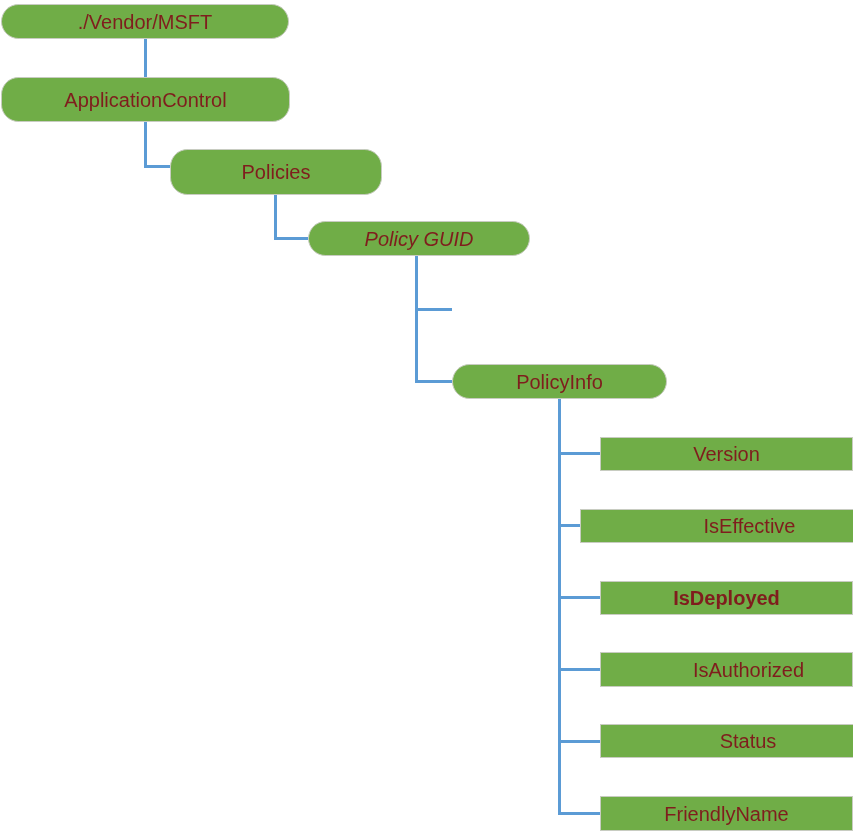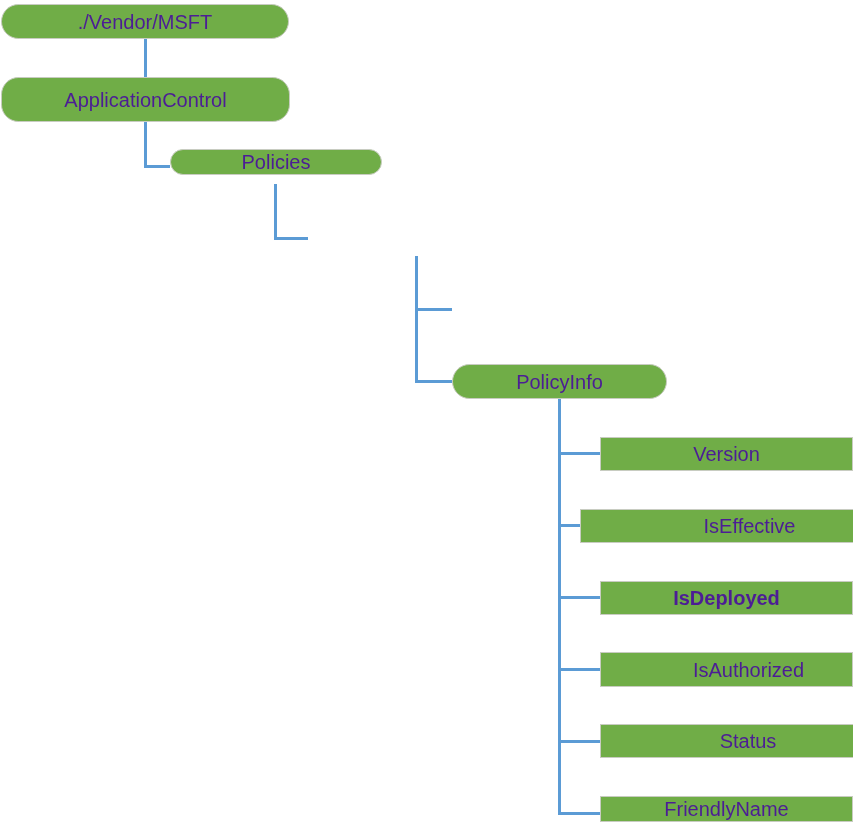--- a/index.html
+++ b/index.html
@@ -13,21 +13,21 @@
     height: 839px;
     background: #ffffff;
     overflow: hidden;
     font-family: "Liberation Sans", "DejaVu Sans", sans-serif;
   }
   .node {
     position: absolute;
     box-sizing: border-box;
     background: #70AD47;
     border: 1.5px solid #c8ccc1;
-    color: #4c1d95;
+    color: #7f1d1d;
     font-size: 20px;
     line-height: 1;
     display: flex;
     align-items: center;
     justify-content: center;
     white-space: nowrap;
   }
   .pill { border-radius: 17.5px; }
   .rect { border-radius: 0; text-align: center; }
   .italic { font-style: italic; }
@@ -60,31 +60,32 @@
   <div class="conn h" style="left:558px; top:524px; width:42px;"></div>
   <div class="conn h" style="left:558px; top:596px; width:42px;"></div>
   <div class="conn h" style="left:558px; top:668px; width:42px;"></div>
   <div class="conn h" style="left:558px; top:740px; width:42px;"></div>
   <div class="conn h" style="left:558px; top:812px; width:42px;"></div>
 
   <div class="node pill" style="left:1px; top:4px; width:288px; height:35px;">./Vendor/MSFT</div>
 
   <div class="node pill" style="left:1px; top:77px; width:289px; height:45px;">ApplicationControl</div>
 
-  <div class="node pill" style="left:170px; top:149px; width:212px; height:26px;">Policies</div>
+  <div class="node pill" style="left:170px; top:149px; width:212px; height:46px;">Policies</div>
 
+  <div class="node pill italic" style="left:308px; top:221px; width:222px; height:35px;">Policy GUID</div>
 
 
   <div class="node pill" style="left:452px; top:364px; width:215px; height:35px;text-align:center;">PolicyInfo</div>
 
   <div class="node rect" style="left:600px; top:437px; width:253px; height:34px;">Version</div>
 
   <div class="node rect" style="left:580px; top:509px; width:303px; height:34px;padding-left:36px;">IsEffective</div>
 
   <div class="node rect" style="left:600px; top:581px; width:253px; height:34px;font-weight:bold;">IsDeployed</div>
 
   <div class="node rect" style="left:600px; top:652px; width:253px; height:35px;padding-left:44px;">IsAuthorized</div>
 
   <div class="node rect" style="left:600px; top:724px; width:296px; height:34px;">Status</div>
 
-  <div class="node rect" style="left:600px; top:796px; width:253px; height:26px;">FriendlyName</div>
+  <div class="node rect" style="left:600px; top:796px; width:253px; height:35px;">FriendlyName</div>
 
 </div>
 
 </body></html>

